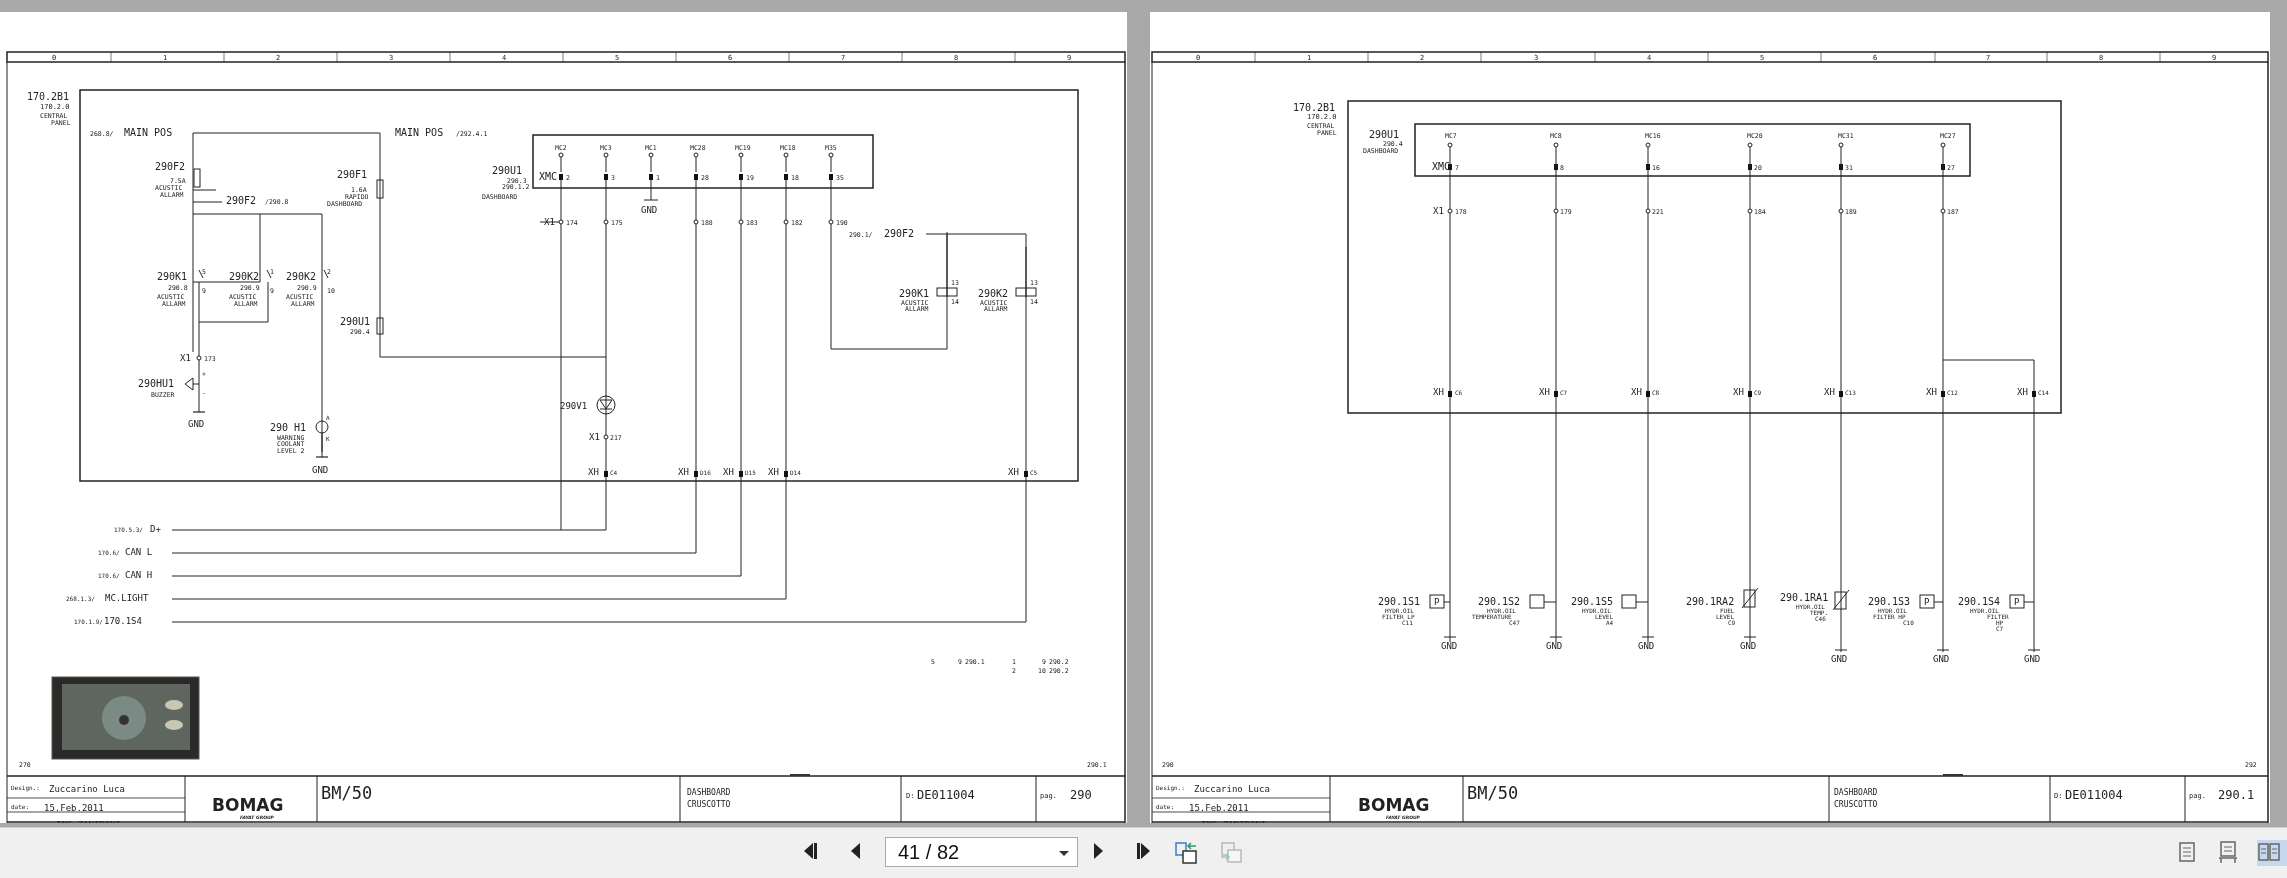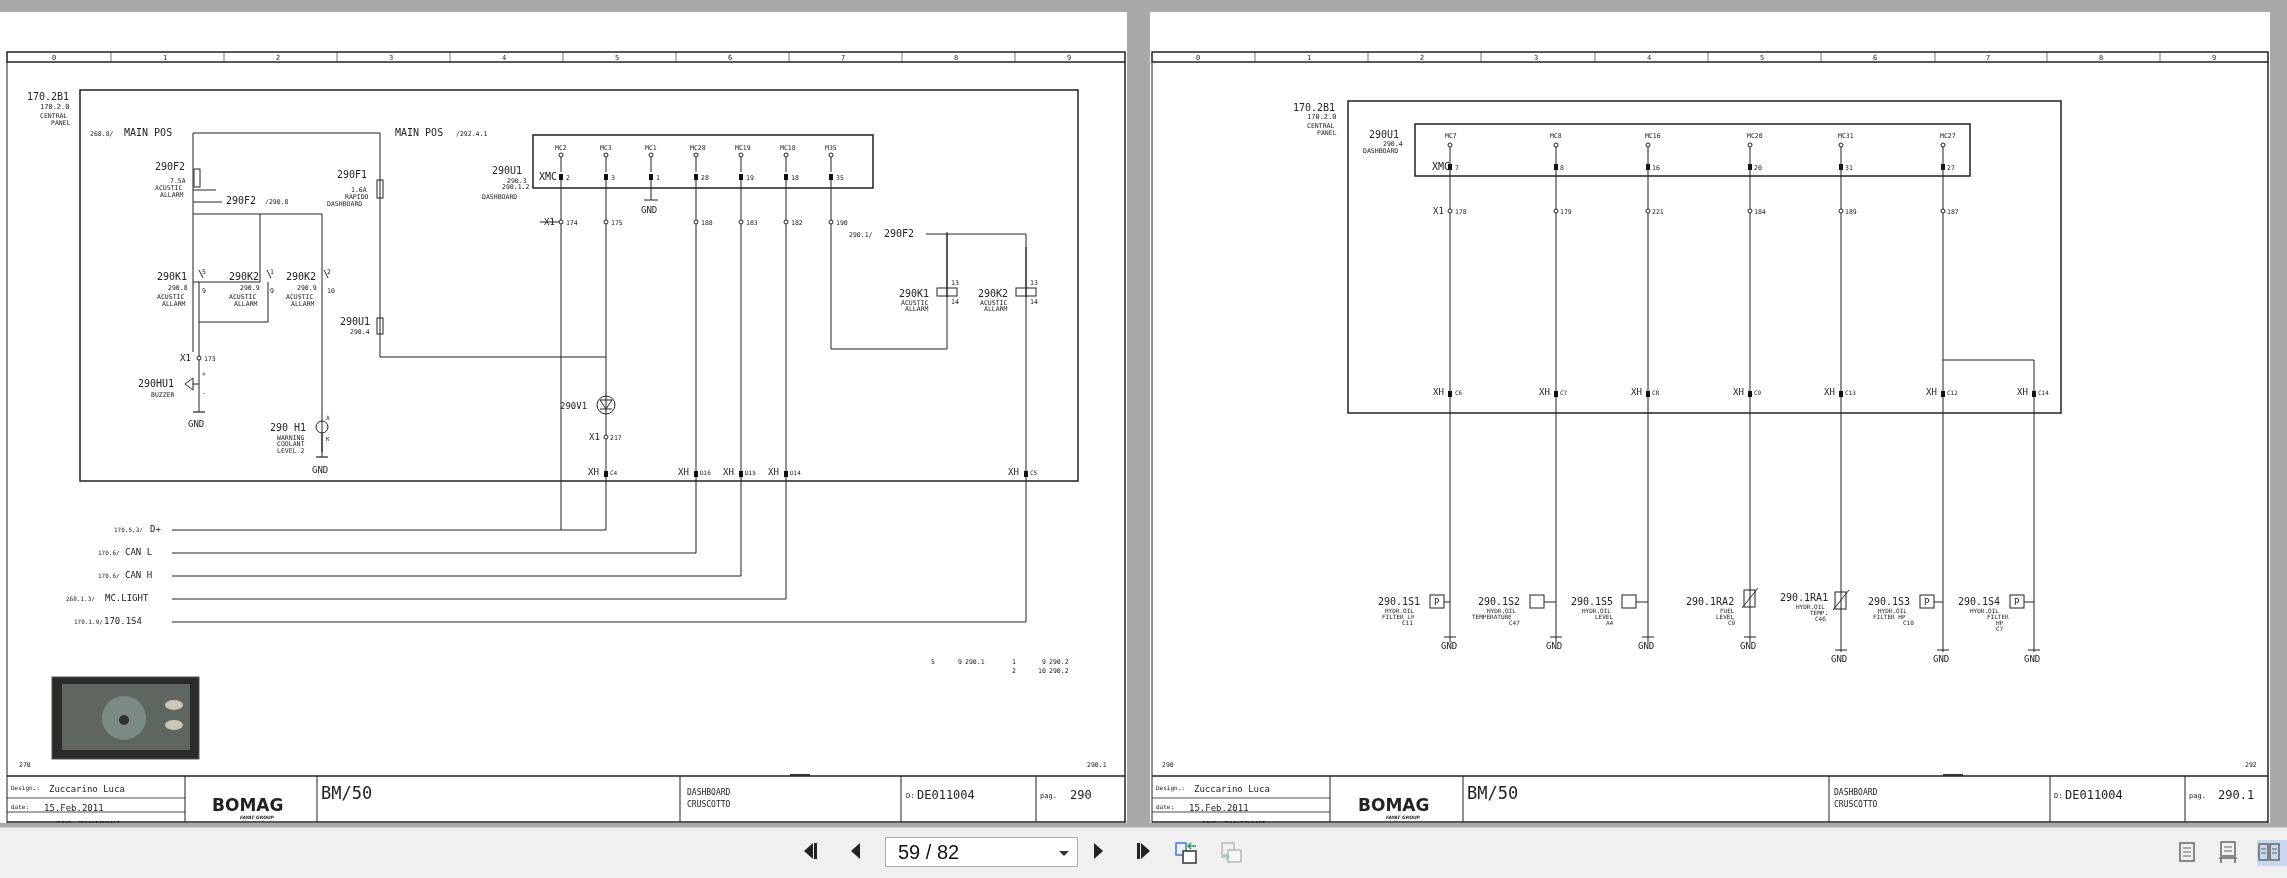--- a/index.html
+++ b/index.html
@@ -616,21 +616,21 @@
         <polygon points="2,11 11,3 11,19" fill="#222"></polygon>
         <rect x="12" y="3" width="3" height="16" fill="#222"></rect>
       </svg>
   </div>
   <div class="tb-btn" style="left:845px">
     <svg width="22" height="22" viewBox="0 0 22 22">
         <polygon points="6,11 15,3 15,19" fill="#222"></polygon>
       </svg>
   </div>
   <div class="page-select">
-    <span>59 / 82</span>
+    <span>41 / 82</span>
     <span class="caret"></span>
   </div>
   <div class="tb-btn" style="left:1087px">
     <svg width="22" height="22" viewBox="0 0 22 22">
         <polygon points="16,11 7,3 7,19" fill="#222"></polygon>
       </svg>
   </div>
   <div class="tb-btn" style="left:1130px">
     <svg width="22" height="22" viewBox="0 0 22 22">
         <rect x="7" y="3" width="3" height="16" fill="#222"></rect>

